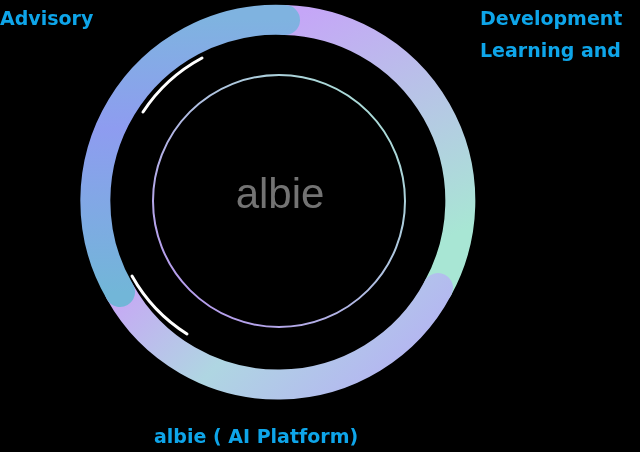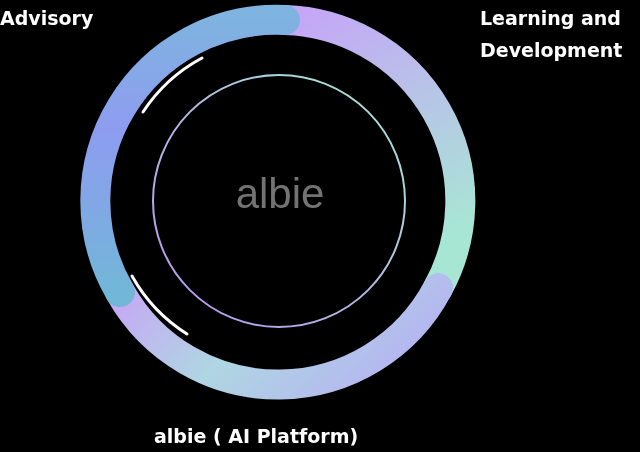--- a/index.html
+++ b/index.html
@@ -1,18 +1,18 @@
 <!DOCTYPE html>
 <html><head>
 <meta charset="utf-8">
 <style>
   html, body { margin:0; padding:0; background:#000; }
   body { width:640px; height:452px; position:relative; overflow:hidden;
          font-family:"DejaVu Sans", sans-serif; }
-  .label { position:absolute; color:#ffffff; font-weight:bold; font-size:19px; line-height:32px; white-space:nowrap; }
+  .label { position:absolute; color:#0ea5e9; font-weight:bold; font-size:19px; line-height:32px; white-space:nowrap; }
   #lbl-advisory { left:0; top:2px; }
   #lbl-ld { left:480px; top:2px; text-align:left; }
   #lbl-platform { left:154px; top:420px; }
   .center-text { position:absolute; left:180px; top:170px; width:200px; text-align:center;
                  color:#737373; font-size:42px; font-family:"Liberation Sans", sans-serif; }
   svg { position:absolute; left:0; top:0; }
 </style>
 </head>
 <body>
 
@@ -47,16 +47,16 @@
   <path d="M 143 112 A 162 162 0 0 1 202 58" fill="none" stroke="#ffffff" stroke-width="3" stroke-linecap="round"></path>
   <path d="M 132 276 A 162 162 0 0 0 187 334" fill="none" stroke="#ffffff" stroke-width="3" stroke-linecap="round"></path>
 
   <circle cx="279" cy="201" r="126" fill="none" stroke="url(#gInner)" stroke-width="2"></circle>
 </svg>
 
 <div class="center-text">albie</div>
 
 <div class="label" id="lbl-advisory">Advisory</div>
 <div class="label" id="lbl-ld">
+  <div>Development</div>
   <div>Learning and</div>
-  <div>Development</div>
 </div>
 <div class="label" id="lbl-platform">albie ( AI Platform)</div>
 
 </body></html>

